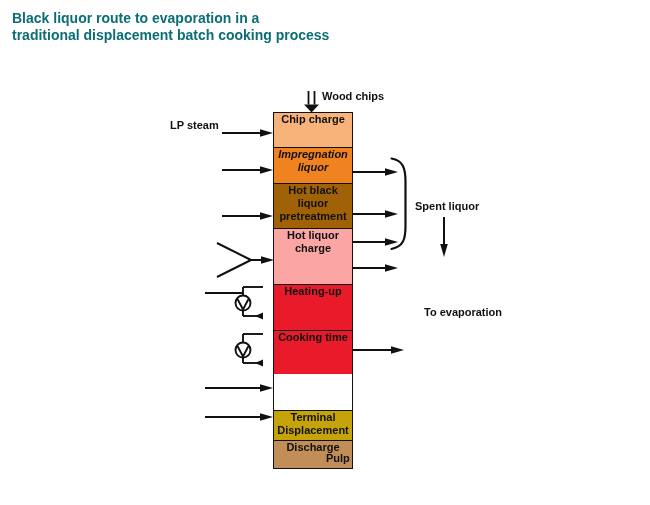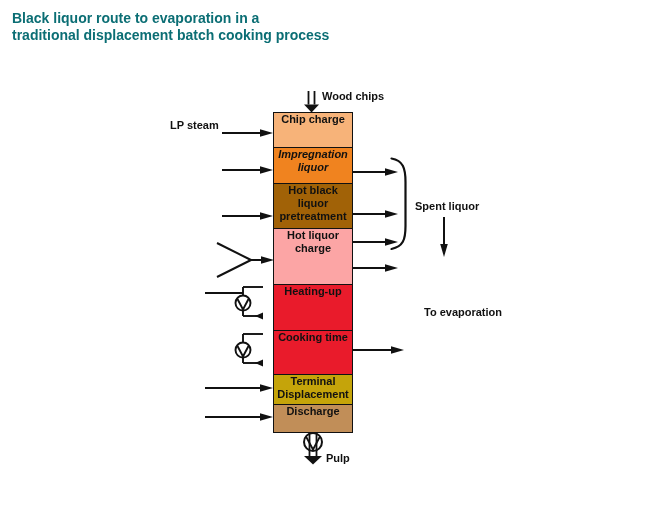--- a/index.html
+++ b/index.html
@@ -133,21 +133,21 @@
       </div>
     <div class="seg" style="background: #fca5a5; height: 56px;">
         <span>Hot liquor charge</span>
       </div>
     <div class="seg" style="background: rgb(233, 27, 43); height: 46px;">
         <span>Heating-up</span>
       </div>
     <div class="seg" style="background: rgb(233, 27, 43); height: 44px;">
         <span>Cooking time</span>
       </div>
-    <div class="seg" style="background: rgb(197, 164, 10); height: 30px;">
+    <div class="seg" style="background: rgb(197, 164, 10); height: 30px; margin-top: 36px;">
         <span>Terminal Displacement</span>
       </div>
     <div class="seg" style="background: rgb(193, 142, 88); height: 28px;">
         <span>Discharge</span>
       </div>
   </div>
 
   <div class="lbl" style="left:322px;top:90px;">Wood chips</div>
   <div class="lbl" style="left:170px;top:119px;">LP steam</div>
   <div class="lbl" style="left:415px;top:200px;">Spent liquor</div>

